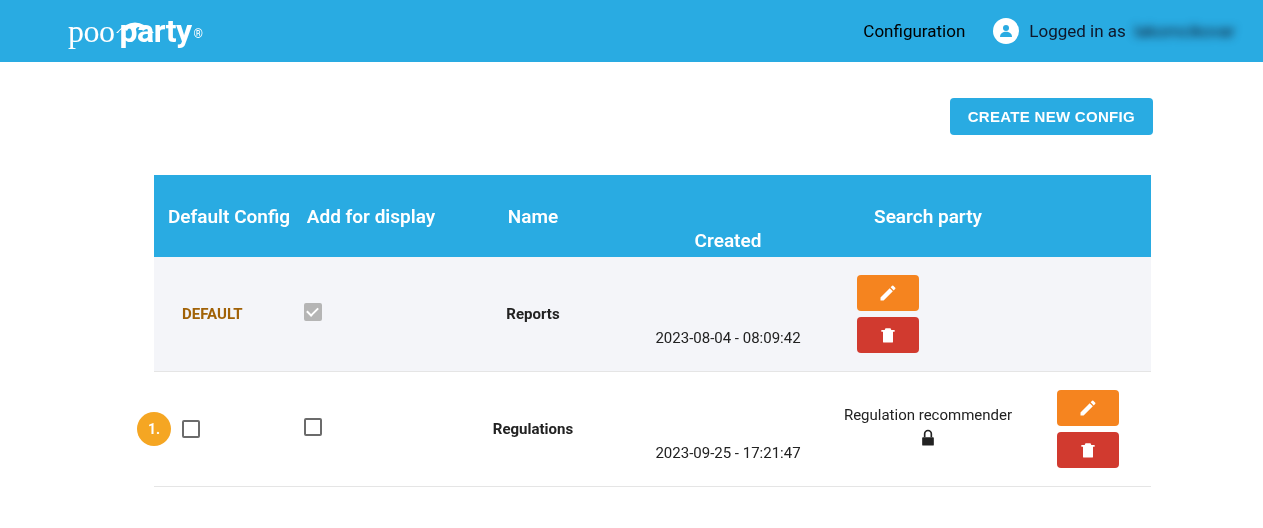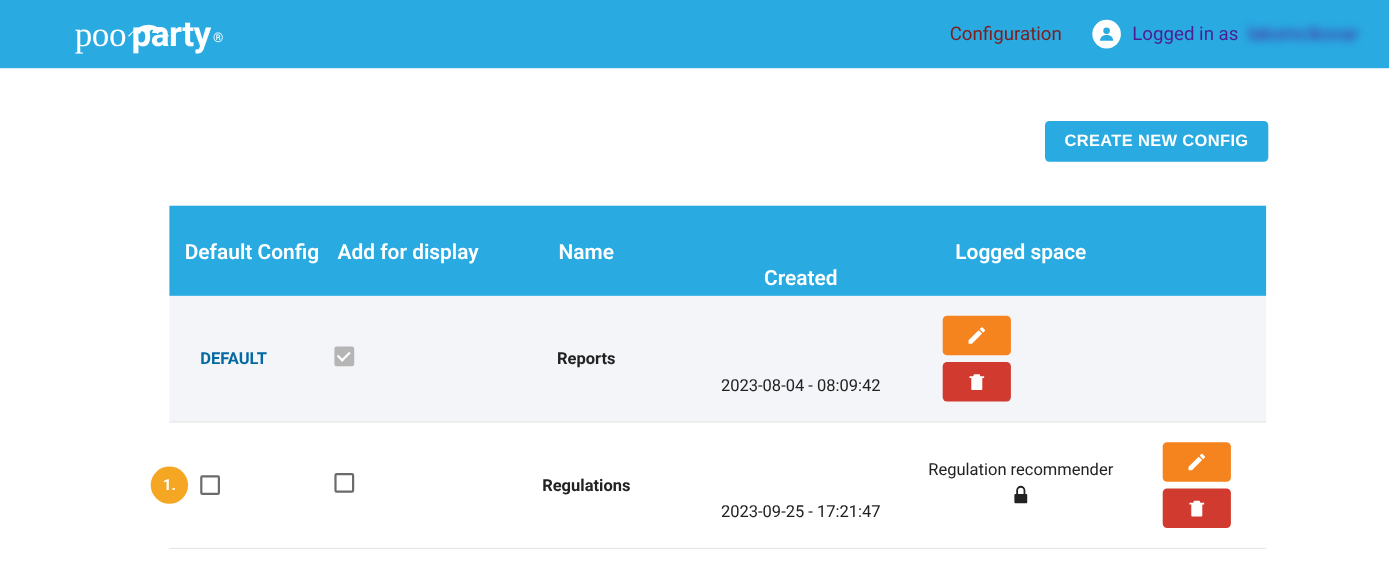--- a/index.html
+++ b/index.html
@@ -55,51 +55,51 @@
       width: 38px;
       height: 14px;
     }
     .topbar-right {
       display: flex;
       align-items: center;
       gap: 28px;
       font-size: 17px;
     }
     .config-link {
-      color: #7f1d1d;
+      color: #000000;
       cursor: pointer;
     }
     .user-area {
       display: flex;
       align-items: center;
       gap: 10px;
     }
     .user-icon-circle {
       width: 26px;
       height: 26px;
       background: #ffffff;
       border-radius: 50%;
       display: flex;
       align-items: center;
       justify-content: center;
     }
     .logged-in-text {
-      color: #4c1d95;
+      color: #0f172a;
     }
     .username-blur {
       filter: blur(4px);
       margin-left: 4px;
     }
     .content {
       padding: 0 70px;
     }
     .action-bar {
       display: flex;
       justify-content: flex-end;
-      padding: 48px 40px 40px 0;
+      padding: 36px 40px 40px 0;
     }
     .create-btn {
       background: #29abe2;
       color: #ffffff;
       border: none;
       border-radius: 4px;
       padding: 10px 18px;
       font-size: 15px;
       font-weight: 700;
       letter-spacing: 0.3px;
@@ -167,21 +167,21 @@
       text-align: center;
     }
     .thead .col-default {
       padding-left: 0;
     }
     .thead .col-display {
       padding-left: 0;
     }
     .default-label {
       font-weight: 700;
-      color: #0369a1;
+      color: #a16207;
       text-align: center;
     }
     .rank-badge {
       width: 34px;
       height: 34px;
       border-radius: 50%;
       background: #f5a623;
       color: #ffffff;
       font-weight: 700;
       font-size: 14px;
@@ -302,21 +302,21 @@
   <div class="action-bar">
     <button class="create-btn">CREATE NEW CONFIG</button>
   </div>
 
   <div class="table-wrap">
     <div class="thead">
       <div class="col-default">Default Config</div>
       <div class="col-display">Add for display</div>
       <div class="col-name">Name</div>
       <div class="col-created">Created</div>
-      <div class="col-space">Logged space</div>
+      <div class="col-space">Search party</div>
       <div class="col-actions"></div>
     </div>
 
     <div class="row alt">
       <div class="col-default default-col-cell single">
         <span class="default-label">DEFAULT</span>
       </div>
       <div class="col-display">
         <span class="checkbox disabled-checked"></span>
       </div>

